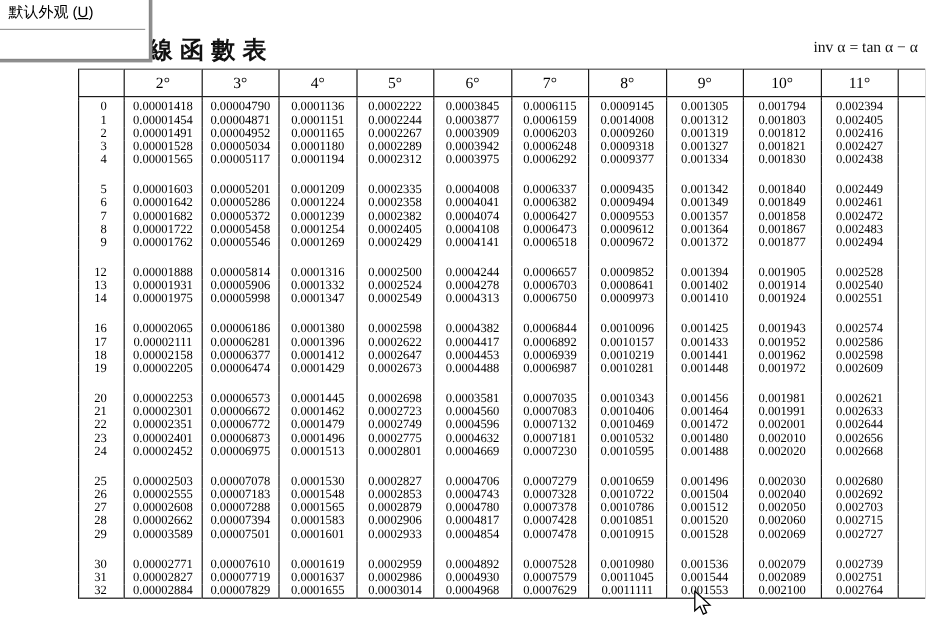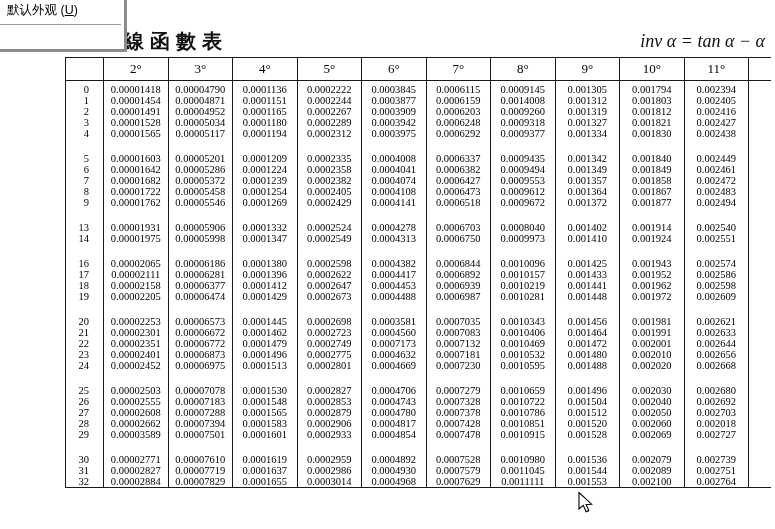--- a/index.html
+++ b/index.html
@@ -14,23 +14,22 @@
   
   .doc-title {
     position: absolute; left: 72px; top: 28px;
     font-size: 20px; font-weight: bold; letter-spacing: 6px;
     color: #111; white-space: nowrap; z-index: 1;
   }
 
   
   .formula {
     position: absolute; right: 10px; top: 31px;
-    font-size: 18px; color: #111; z-index: 1;
+    font-size: 13px; color: #111; z-index: 1;
     font-family: "Liberation Serif", "DejaVu Serif", serif;
-    font-style: italic;
   }
 
   
   .table-wrap {
     position: absolute; left: 65px; top: 57px;
     width: 706px; height: 472px;
     overflow: hidden; z-index: 1;
   }
   table.inv {
     border-collapse: collapse; table-layout: fixed;
@@ -295,28 +294,42 @@
           <td></td>
           <td></td>
           <td></td>
           <td></td>
           <td></td>
           <td></td>
           <td></td>
           <td class="rcol"></td>
         </tr>
         <tr>
+          <td class="lbl">12</td>
+          <td>0.00001888</td>
+          <td>0.00005814</td>
+          <td>0.0001316</td>
+          <td>0.0002500</td>
+          <td>0.0004244</td>
+          <td>0.0006657</td>
+          <td>0.0009852</td>
+          <td>0.001394</td>
+          <td>0.001905</td>
+          <td>0.002528</td>
+          <td class="rcol"></td>
+        </tr>
+        <tr>
           <td class="lbl">13</td>
           <td>0.00001931</td>
           <td>0.00005906</td>
           <td>0.0001332</td>
           <td>0.0002524</td>
           <td>0.0004278</td>
           <td>0.0006703</td>
-          <td>0.0008040</td>
+          <td>0.0008641</td>
           <td>0.001402</td>
           <td>0.001914</td>
           <td>0.002540</td>
           <td class="rcol"></td>
         </tr>
         <tr>
           <td class="lbl">14</td>
           <td>0.00001975</td>
           <td>0.00005998</td>
           <td>0.0001347</td>
@@ -440,21 +453,21 @@
           <td>0.001991</td>
           <td>0.002633</td>
           <td class="rcol"></td>
         </tr>
         <tr>
           <td class="lbl">22</td>
           <td>0.00002351</td>
           <td>0.00006772</td>
           <td>0.0001479</td>
           <td>0.0002749</td>
-          <td>0.0007173</td>
+          <td>0.0004596</td>
           <td>0.0007132</td>
           <td>0.0010469</td>
           <td>0.001472</td>
           <td>0.002001</td>
           <td>0.002644</td>
           <td class="rcol"></td>
         </tr>
         <tr>
           <td class="lbl">23</td>
           <td>0.00002401</td>
@@ -543,21 +556,21 @@
           <td class="lbl">28</td>
           <td>0.00002662</td>
           <td>0.00007394</td>
           <td>0.0001583</td>
           <td>0.0002906</td>
           <td>0.0004817</td>
           <td>0.0007428</td>
           <td>0.0010851</td>
           <td>0.001520</td>
           <td>0.002060</td>
-          <td>0.002018</td>
+          <td>0.002715</td>
           <td class="rcol"></td>
         </tr>
         <tr>
           <td class="lbl">29</td>
           <td>0.00003589</td>
           <td>0.00007501</td>
           <td>0.0001601</td>
           <td>0.0002933</td>
           <td>0.0004854</td>
           <td>0.0007478</td>

